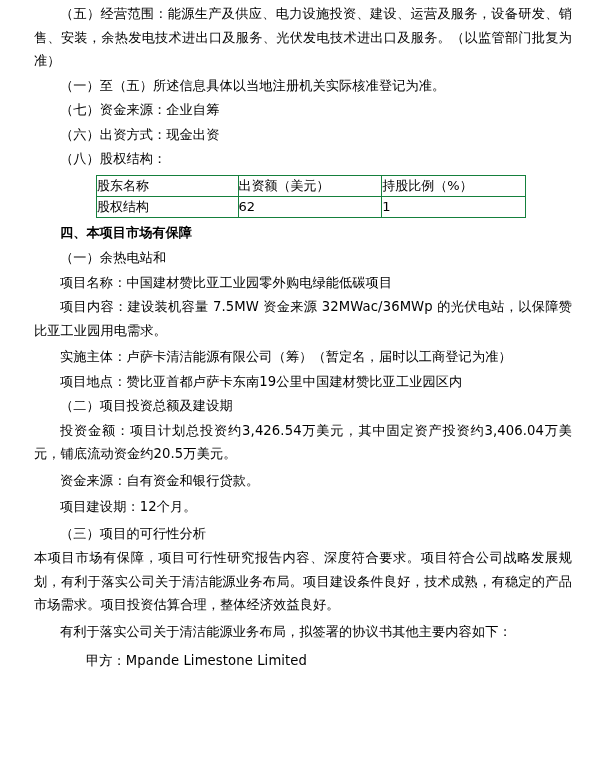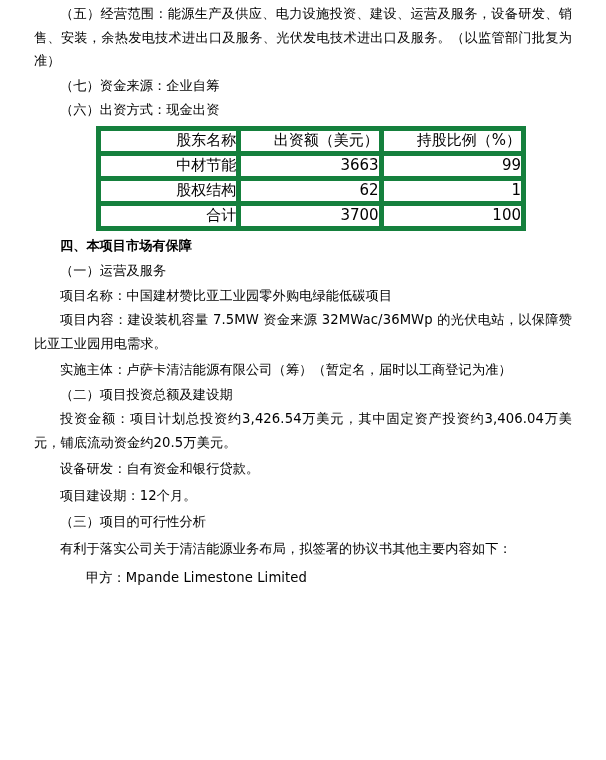--- a/index.html
+++ b/index.html
@@ -43,105 +43,99 @@
   .gap-md { height: 5px; }
 
   table.shareholders {
     border-collapse: collapse;
     margin: 4px 0 3px 62px;
     width: 430px;
     table-layout: fixed;
   }
   table.shareholders th,
   table.shareholders td {
-    border: 5px solid #15803d;
-    text-align: right;
-    font-size: 15px;
+    border: 1px solid #15803d;
+    text-align: left;
+    font-size: 13px;
     line-height: 17px;
     padding: 1px 0 2px 0;
     font-weight: normal;
   }
   table.shareholders th {
     font-weight: normal;
   }
   .col-name { width: 33%; }
   .col-amount { width: 33.5%; font-family: Liberation Serif, serif; }
   .col-ratio { width: 33.5%; }
 </style>
 </head>
 <body>
 
 <div class="page">
 
   <p class="para indent2">（五）经营范围：能源生产及供应、电力设施投资、建设、运营及服务，设备研发、销售、安装，余热发电技术进出口及服务、光伏发电技术进出口及服务。（以监管部门批复为准）</p>
 
+  <p class="para indent2">（一）至（五）所述信息具体以当地注册机关实际核准登记为准。</p>
 
   <p class="para indent2">（七）资金来源：企业自筹</p>
 
   <p class="para indent2">（六）出资方式：现金出资</p>
 
+  <p class="para indent2">（八）股权结构：</p>
 
   <table class="shareholders">
     <thead>
       <tr>
         <th class="col-name">股东名称</th>
         <th class="col-amount">出资额（美元）</th>
         <th class="col-ratio">持股比例（%）</th>
       </tr>
     </thead>
     <tbody>
       <tr>
-        <td>中材节能</td>
-        <td>3663</td>
-        <td>99</td>
-      </tr>
-      <tr>
         <td>股权结构</td>
         <td>62</td>
         <td>1</td>
-      </tr>
-      <tr>
-        <td>合计</td>
-        <td>3700</td>
-        <td>100</td>
       </tr>
     </tbody>
   </table>
 
   <p class="heading">四、本项目市场有保障</p>
 
   <div class="gap-sm"></div>
 
-  <p class="para indent2">（一）运营及服务</p>
+  <p class="para indent2">（一）余热电站和</p>
 
   <p class="para indent2">项目名称：中国建材赞比亚工业园零外购电绿能低碳项目</p>
 
   <p class="para indent2">项目内容：建设装机容量 7.5MW 资金来源 32MWac/36MWp 的光伏电站，以保障赞比亚工业园用电需求。</p>
 
   <div class="gap-sm"></div>
 
   <p class="para indent2">实施主体：卢萨卡清洁能源有限公司（筹）（暂定名，届时以工商登记为准）</p>
 
+  <p class="para indent2">项目地点：赞比亚首都卢萨卡东南19公里中国建材赞比亚工业园区内</p>
 
   <p class="para indent2">（二）项目投资总额及建设期</p>
 
   <p class="para indent2">投资金额：项目计划总投资约3,426.54万美元，其中固定资产投资约3,406.04万美元，铺底流动资金约20.5万美元。</p>
 
   <div class="gap-sm"></div>
 
-  <p class="para indent2">设备研发：自有资金和银行贷款。</p>
+  <p class="para indent2">资金来源：自有资金和银行贷款。</p>
 
   <div class="gap-sm"></div>
 
   <p class="para indent2">项目建设期：12个月。</p>
 
   <div class="gap-sm"></div>
 
   <p class="para indent2">（三）项目的可行性分析</p>
 
+  <p class="para">本项目市场有保障，项目可行性研究报告内容、深度符合要求。项目符合公司战略发展规划，有利于落实公司关于清洁能源业务布局。项目建设条件良好，技术成熟，有稳定的产品市场需求。项目投资估算合理，整体经济效益良好。</p>
 
 
   <div class="gap-sm"></div>
 
   <p class="para indent2">有利于落实公司关于清洁能源业务布局，拟签署的协议书其他主要内容如下：</p>
 
   <div class="gap-md"></div>
 
   <p class="para" style="text-indent:52px;">甲方：Mpande Limestone Limited</p>
 

